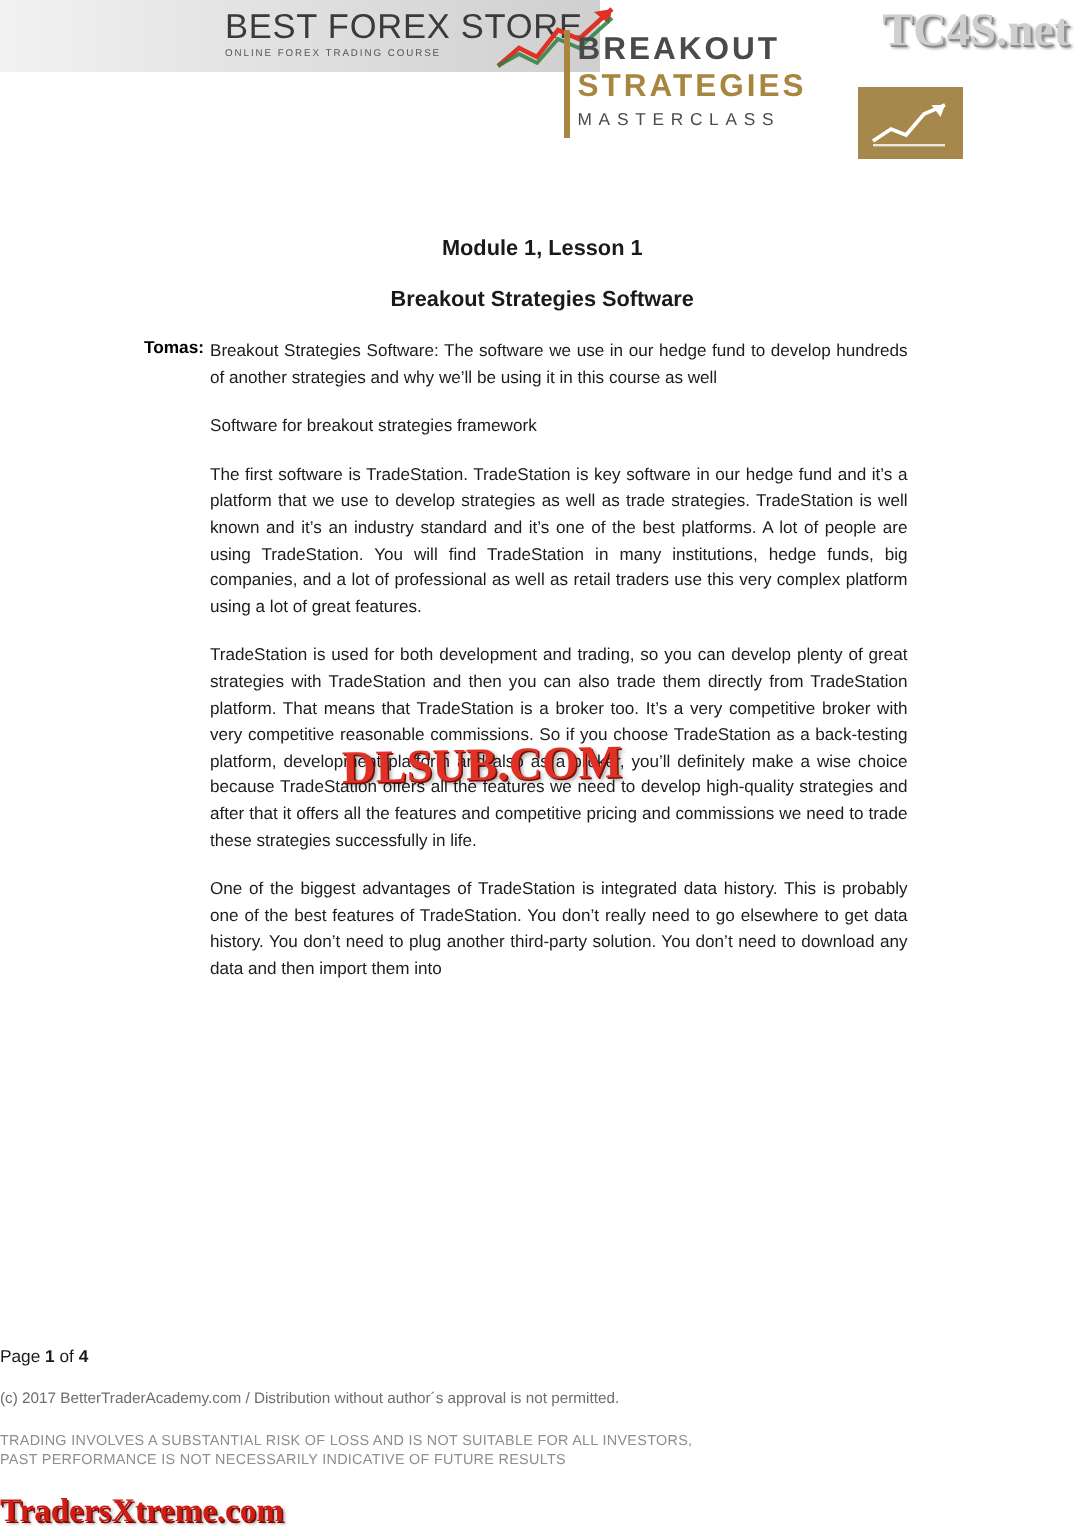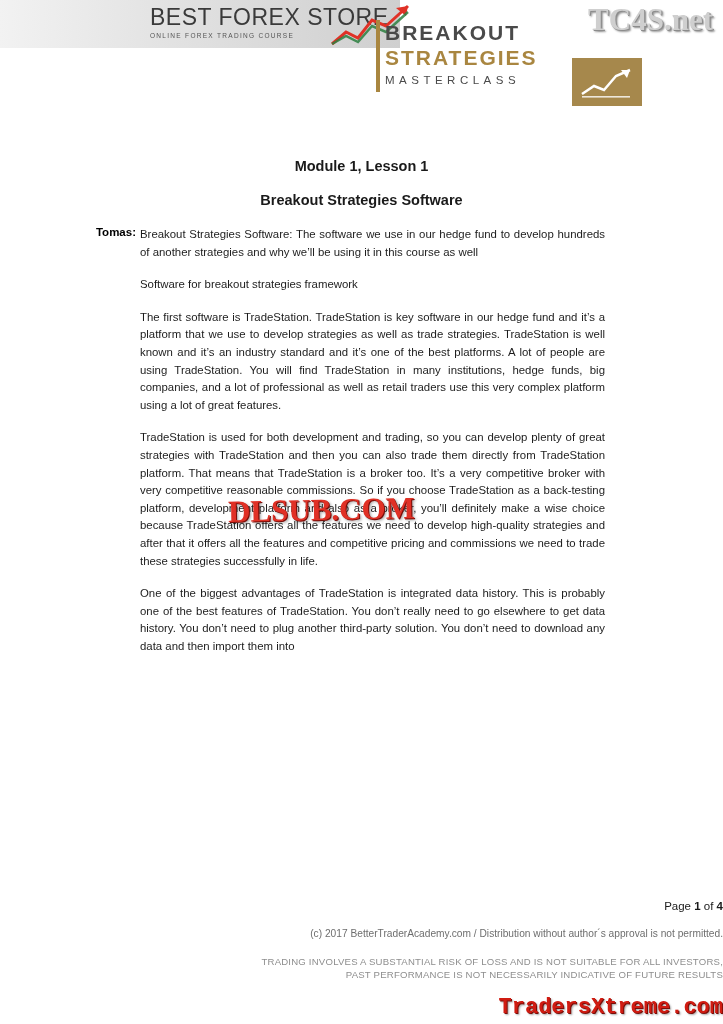--- a/index.html
+++ b/index.html
@@ -168,21 +168,21 @@
     pointer-events: none;
     z-index: 5;
   }
 
   
   .footer {
     position: absolute;
     left: 0;
     bottom: 0;
     width: 723px;
-    text-align: right;
+    text-align: left;
   }
   .page-num {
     font-size: 11.5px;
     color: #1a1a1a;
     margin-bottom: 16px;
   }
   .page-num b { font-weight: bold; }
   .copyright {
     font-size: 10.2px;
     color: #6e6e6e;
@@ -190,26 +190,25 @@
   }
   .disclaimer {
     font-size: 9.6px;
     color: #8e8e8e;
     line-height: 13px;
     letter-spacing: 0.2px;
   }
   .tx-logo {
     margin-top: 14px;
     margin-bottom: 4px;
-    font-family: Liberation Mono, monospace;
+    font-family: Liberation Serif, serif;
     font-weight: bold;
     font-size: 22px;
     color: #d01c12;
     text-shadow: 1px 1px 0 #7a0d08, 2px 2px 2px rgba(0,0,0,0.35);
-    padding-left: 41px;
   }
 </style>
 </head>
 <body>
 
 <div class="header-banner">
   <div class="header-left-bg"></div>
 
   <div class="bfs-logo">
     <div class="bfs-title">BEST FOREX STORE</div>

